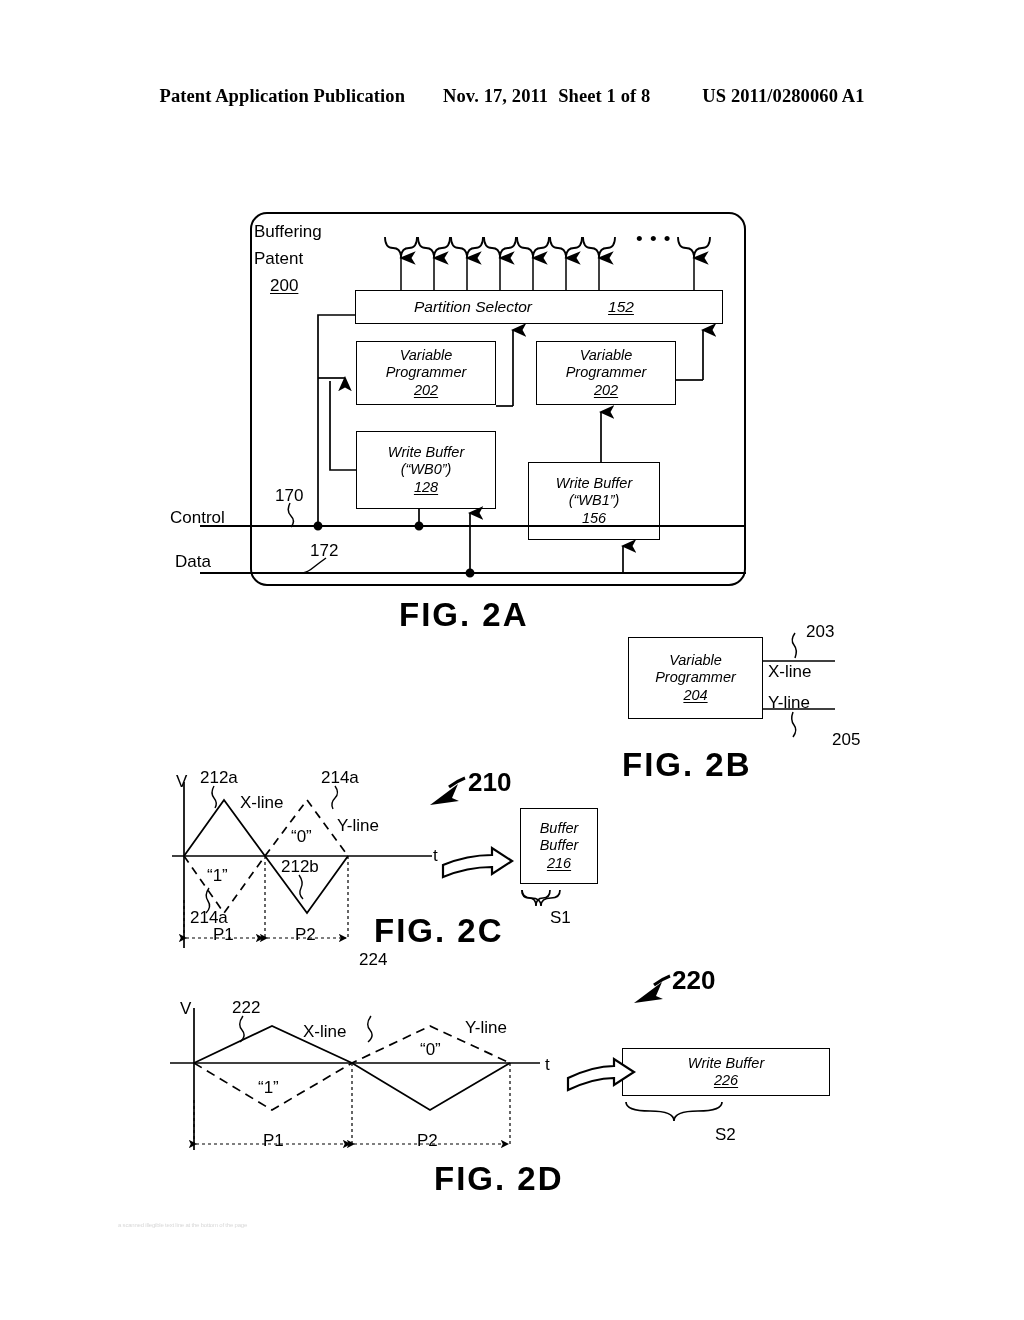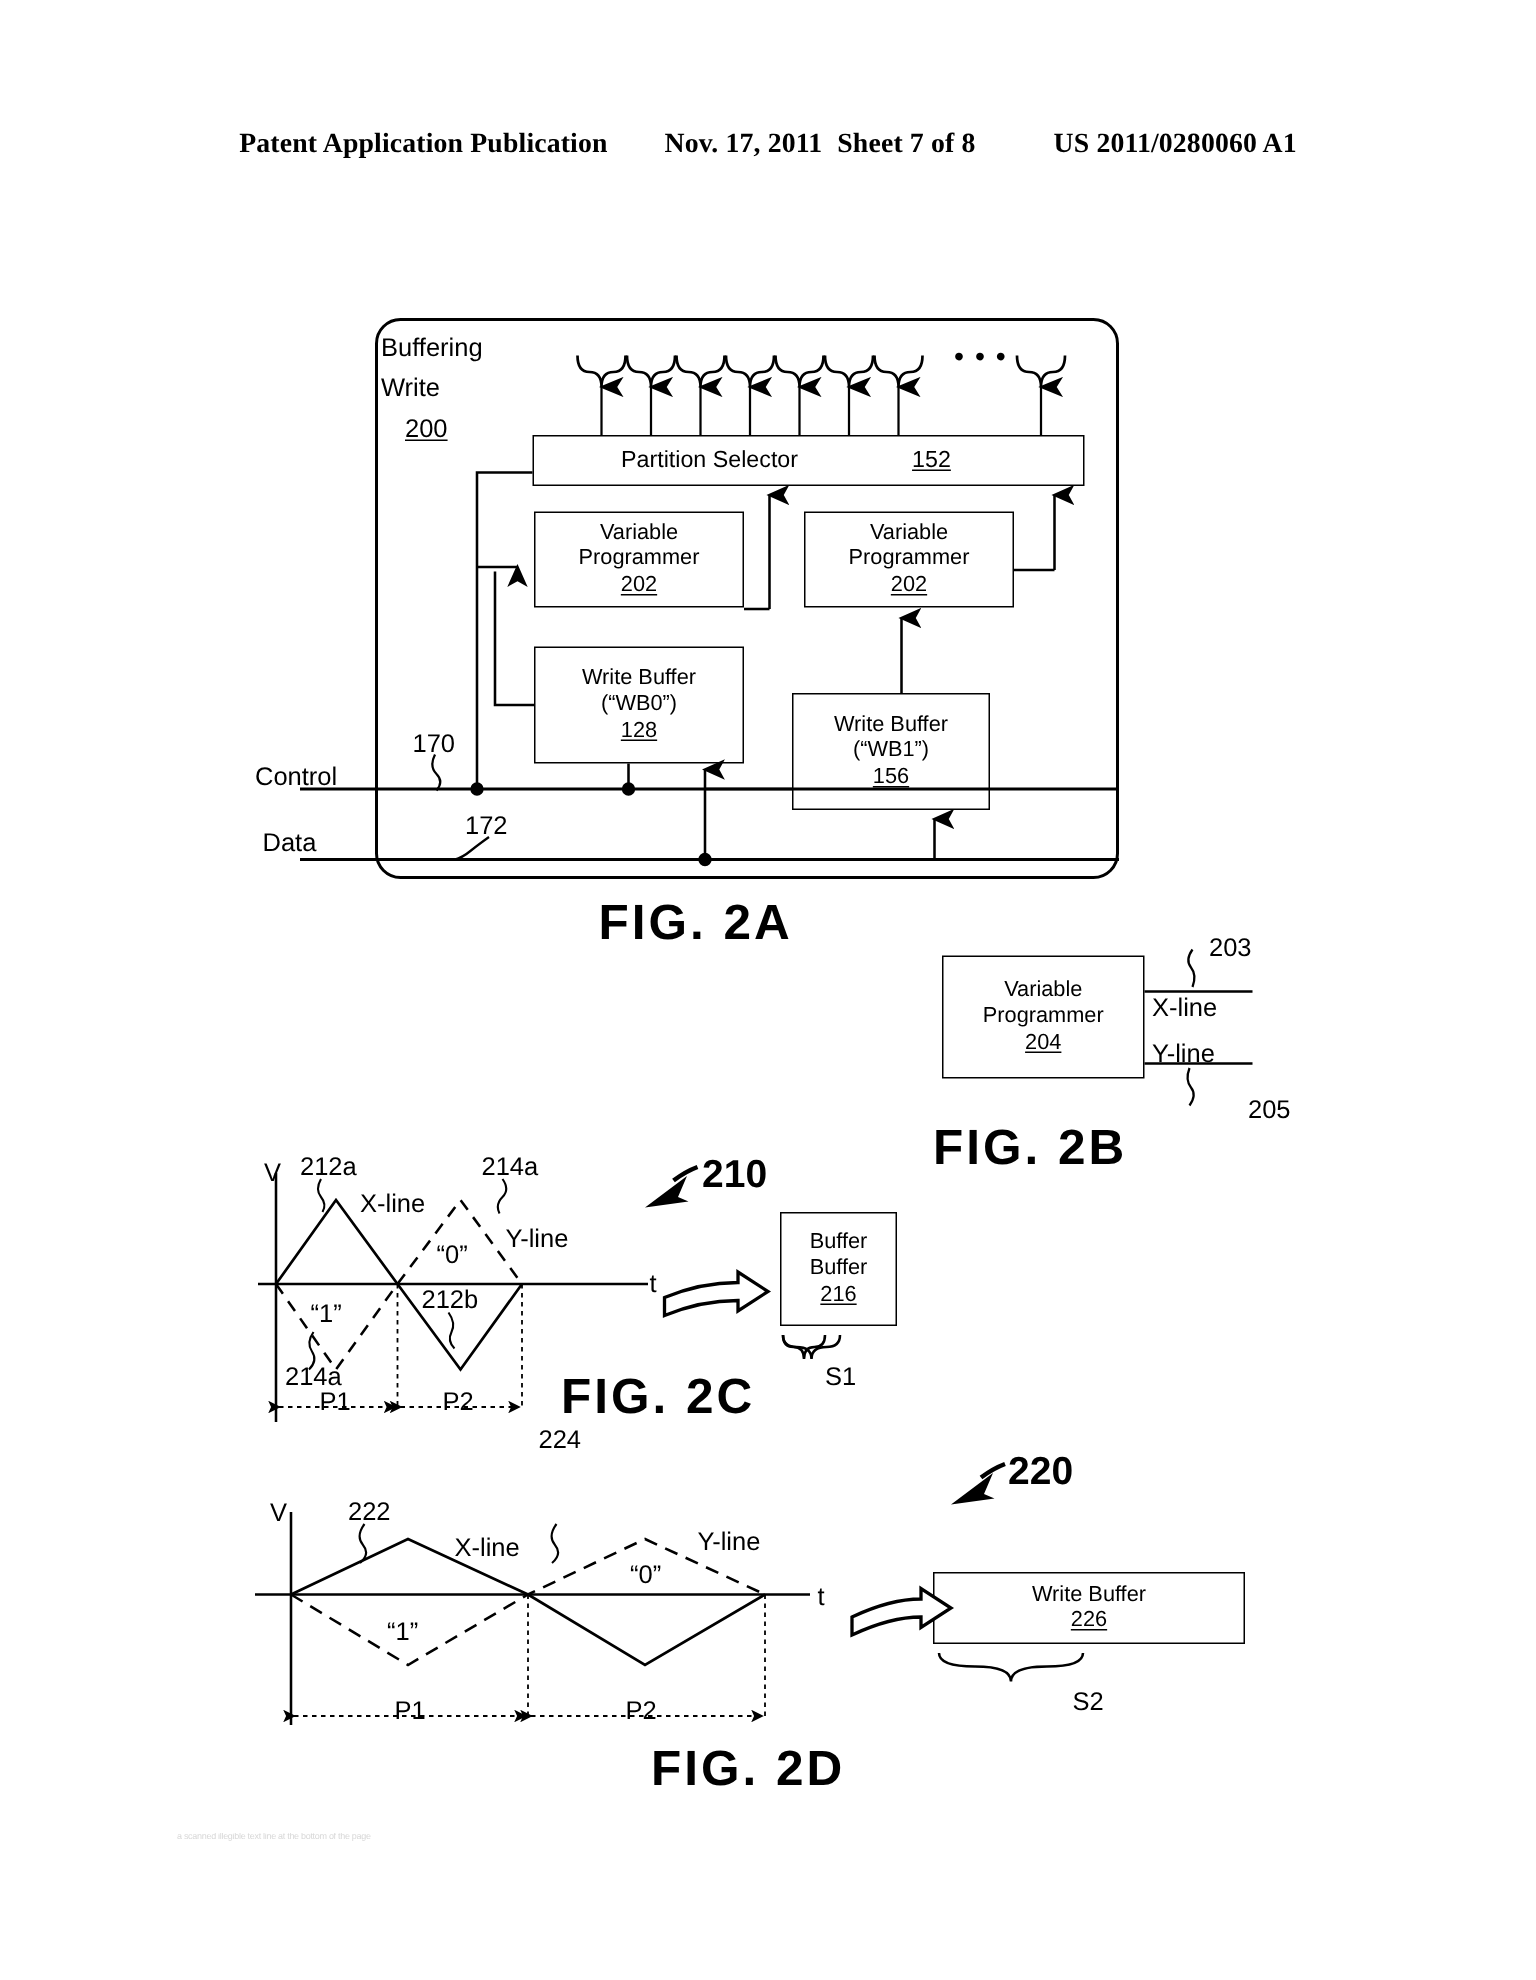--- a/index.html
+++ b/index.html
@@ -50,20 +50,21 @@
     background: #fff;
     box-sizing: border-box;
     display: flex;
     flex-direction: column;
     align-items: center;
     justify-content: center;
     text-align: center;
     font-size: 14.5px;
     line-height: 1.18;
     white-space: nowrap;
+    font-style: italic;
   }
   .box .ref {
     text-decoration: underline;
     text-underline-offset: 1.5px;
   }
   .lbl {
     position: absolute;
     font-size: 14.5px;
     white-space: nowrap;
     line-height: 1.15;
@@ -100,28 +101,28 @@
     overflow: hidden;
     letter-spacing: -0.2px;
   }
 </style>
 </head>
 <body>
 
 <div id="page-header">
   <span class="hdr-pub">Patent Application Publication</span>
   <span class="hdr-date">Nov. 17, 2011</span>
-  <span class="hdr-sheet">Sheet 7 of 8</span>
+  <span class="hdr-sheet">Sheet 1 of 8</span>
   <span class="hdr-docno">US 2011/0280060 A1</span>
 </div>
 
 <div id="fig2a-enclosure"></div>
 
 <div class="lbl big" style="left:254px; top:222px;">Buffering</div>
-<div class="lbl big" style="left:254px; top:249px;">Write</div>
+<div class="lbl big" style="left:254px; top:249px;">Patent</div>
 <div class="lbl big und" style="left:270px; top:276px;">200</div>
 
 <div class="box" style="left:355px; top:290px; width:368px; height:34px; flex-direction:row; justify-content:flex-start;">
   <span style="margin-left:58px; font-size:15.5px;">Partition  Selector</span>
   <span class="ref" style="margin-left:76px; font-size:15.5px;">152</span>
 </div>
 
 <div class="box" style="left:356px; top:341px; width:140px; height:64px;">
   <span>Variable</span>
   <span>Programmer</span>

